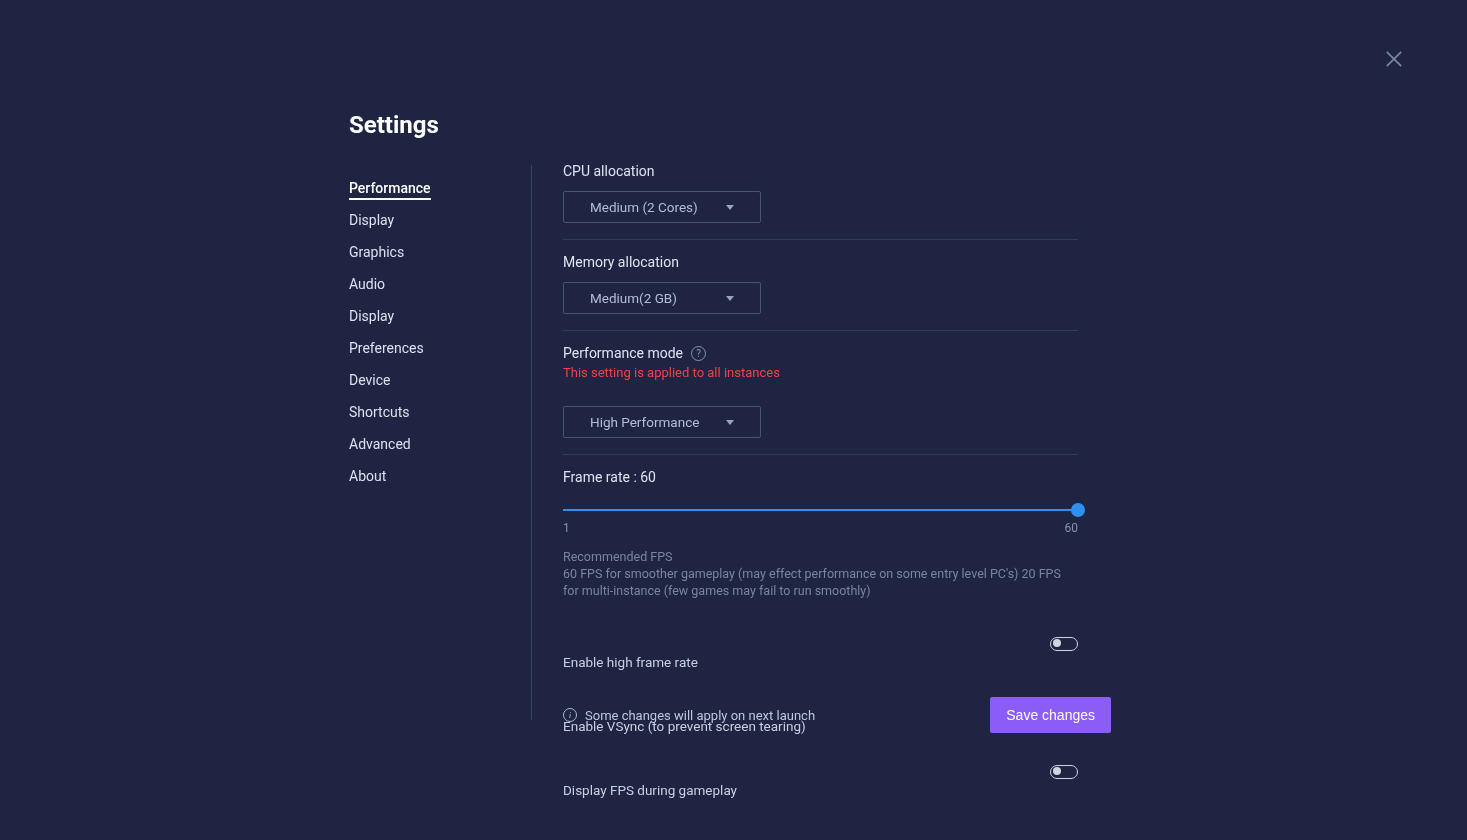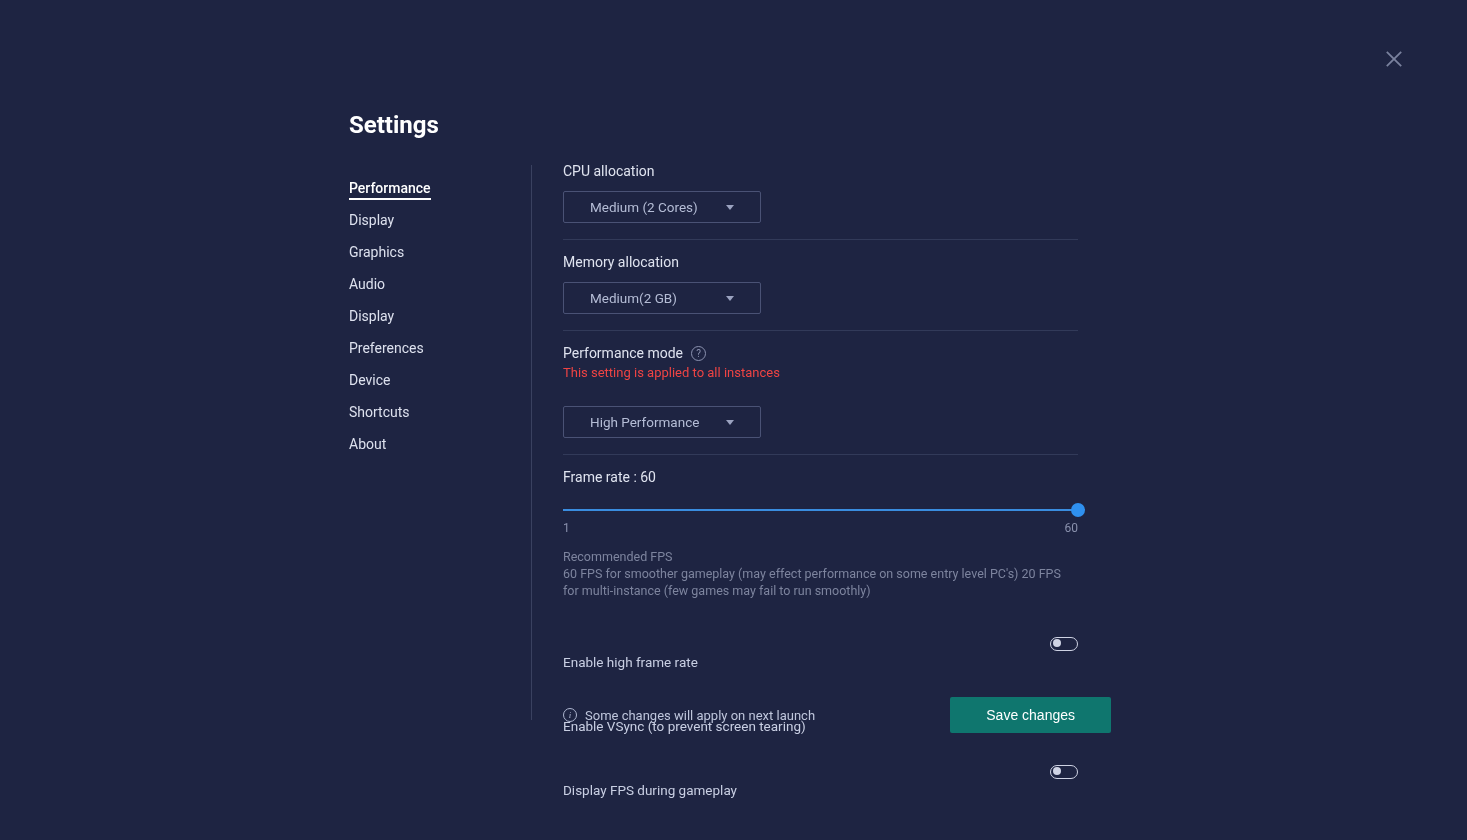--- a/index.html
+++ b/index.html
@@ -202,25 +202,25 @@
   justify-content: center;
   width: 14px; height: 14px;
   border: 1.3px solid #aeb6d0;
   border-radius: 50%;
   font-size: 9px;
   color: #aeb6d0;
   font-style: italic;
   font-family: Georgia, serif;
 }
 .save-btn {
-  background: #0f766e;
+  background: #8b5cf6;
   color: #ffffff;
   font-size: 14px;
   font-weight: 500;
-  padding: 10px 36px;
+  padding: 10px 16px;
   border-radius: 2px;
   border: none;
   cursor: pointer;
 }
 </style>
 </head>
 <body>
 
 <div class="close-btn">
   <svg viewBox="0 0 20 20" width="18" height="18">
@@ -233,20 +233,21 @@
 
 <nav class="sidebar">
   <div class="sidebar-item active"><span>Performance</span></div>
   <div class="sidebar-item"><span>Display</span></div>
   <div class="sidebar-item"><span>Graphics</span></div>
   <div class="sidebar-item"><span>Audio</span></div>
   <div class="sidebar-item"><span>Display</span></div>
   <div class="sidebar-item"><span>Preferences</span></div>
   <div class="sidebar-item"><span>Device</span></div>
   <div class="sidebar-item"><span>Shortcuts</span></div>
+  <div class="sidebar-item"><span>Advanced</span></div>
   <div class="sidebar-item"><span>About</span></div>
 </nav>
 
 <div class="divider"></div>
 
 <div class="content">
 
   <div class="section first">
     <div class="section-label">CPU allocation</div>
     <div class="select">

